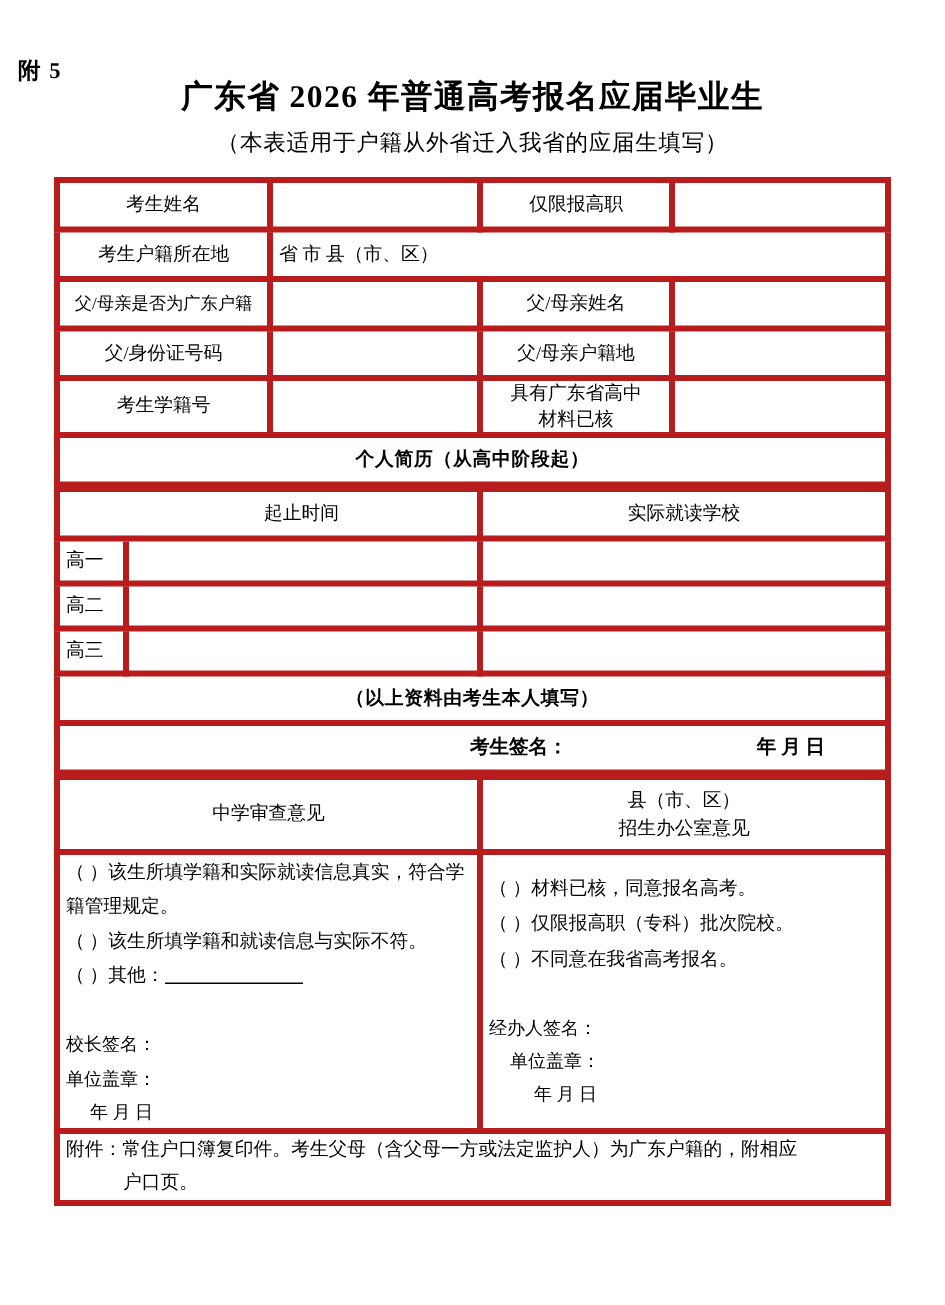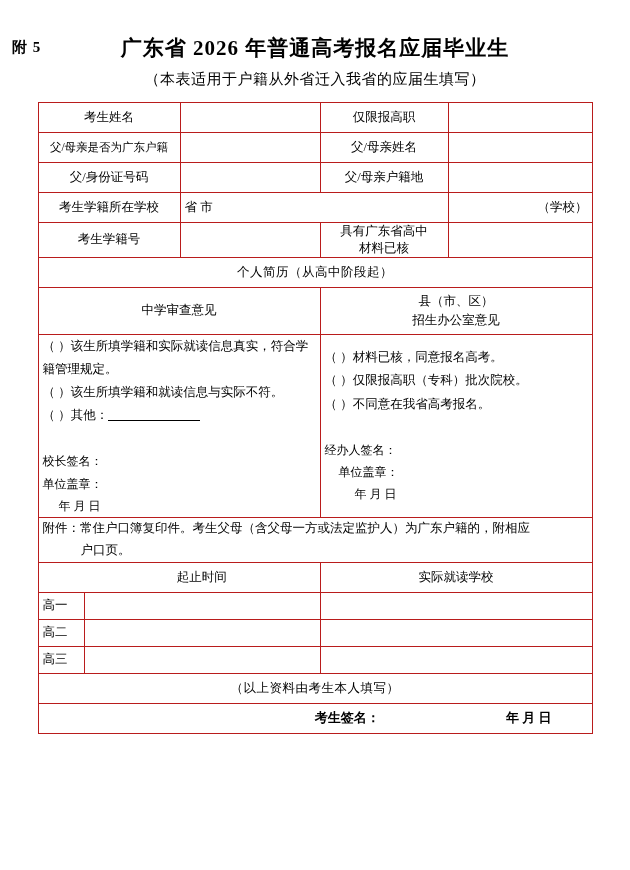--- a/index.html
+++ b/index.html
@@ -8,48 +8,48 @@
     background:#ffffff;
     font-family:"Liberation Serif","DejaVu Serif",serif;
     color:#000;
     -webkit-font-smoothing:antialiased;
   }
   .page{position:relative;width:630px;height:870px;box-sizing:border-box;padding:0;}
   .attach{
     position:absolute;left:12px;top:8px;
     font-size:15px;font-weight:bold;letter-spacing:1px;margin-top:30px;
   }
-  .title-wrap{padding-top:34px;text-align:center;}
+  .title-wrap{padding-top:50px;text-align:center;}
   .title{
     font-size:21px;font-weight:bold;line-height:1.38;
     letter-spacing:1px;
   }
   .subtitle{
     margin-top:7px;font-size:15px;letter-spacing:.5px;
   }
   table.main{
     border-collapse:collapse;
     margin:13px auto 0 auto;
     width:554px;
     table-layout:fixed;
   }
   table.main td{
-    border:1px solid #b91c1c;
+    border:4px solid #b91c1c;
     font-size:12.5px;
     padding:0 4px;
     vertical-align:middle;
   }
   .c{text-align:center;}
   .l{text-align:left;}
   .r{text-align:right;}
   .h34{height:29px;}
   .h30{height:26px;}
   .h38{height:33px;}
   .sec-title{
-    text-align:center;font-size:13.5px;font-weight:normal;
+    text-align:center;font-size:13.5px;font-weight:bold;
     letter-spacing:.5px;
   }
   .sign-row{
     font-size:13px;font-weight:bold;
   }
   .op-cell{
     font-size:12px;line-height:1.85;text-align:left;
     padding:5px 6px 6px 6px;vertical-align:top;
   }
   .op-cell .line{display:block;}
@@ -89,48 +89,88 @@
       <col style="width:144px">
     </colgroup>
     <tbody>
       <tr>
         <td class="c h34">考生姓名</td>
         <td class="c h34"></td>
         <td class="c h34">仅限报高职</td>
         <td class="c h34"></td>
       </tr>
       <tr>
+        <td class="c h34">考生户籍所在地</td>
+        <td class="l h34 pad-l2" colspan="3">省        市        县（市、区）</td>
+      </tr>
+      <tr>
         <td class="c h34" style="font-size:11.5px">父/母亲是否为广东户籍</td>
         <td class="c h34"></td>
         <td class="c h34">父/母亲姓名</td>
         <td class="c h34"></td>
       </tr>
       <tr>
         <td class="c h34">父/身份证号码</td>
         <td class="c h34"></td>
         <td class="c h34">父/母亲户籍地</td>
         <td class="c h34"></td>
-      </tr>
-      <tr>
-        <td class="c h34">考生学籍所在学校</td>
-        <td class="l h34 pad-l2" colspan="2">省        市</td>
-        <td class="r h34">（学校）</td>
       </tr>
       <tr>
         <td class="c h38">考生学籍号</td>
         <td class="c h38"></td>
         <td class="c h38">
           <span style="display:block;line-height:1.35">具有广东省高中</span>
           <span style="display:block;line-height:1.35">材料已核</span>
         </td>
         <td class="c h38"></td>
       </tr>
 
       <tr>
         <td class="sec-title h34" colspan="4">个人简历（从高中阶段起）</td>
+      </tr>
+    </tbody>
+  </table>
+
+  <table class="main" style="margin-top:-1px">
+    <colgroup>
+      <col style="width:46px">
+      <col style="width:236px">
+      <col style="width:272px">
+    </colgroup>
+    <tbody>
+      <tr>
+        <td class="c h34" style="border-right:none"></td>
+        <td class="c h34" style="border-left:none">起止时间</td>
+        <td class="c h34">实际就读学校</td>
+      </tr>
+      <tr>
+        <td class="l h30">高一</td>
+        <td class="c h30"></td>
+        <td class="c h30"></td>
+      </tr>
+      <tr>
+        <td class="l h30">高二</td>
+        <td class="c h30"></td>
+        <td class="c h30"></td>
+      </tr>
+      <tr>
+        <td class="l h30">高三</td>
+        <td class="c h30"></td>
+        <td class="c h30"></td>
+      </tr>
+
+      <tr>
+        <td class="sec-title h34" colspan="3">（以上资料由考生本人填写）</td>
+      </tr>
+      <tr>
+        <td class="h34" colspan="3" style="text-align:right;padding-right:40px">
+          <span class="sign-row">考生签名：</span>
+          <span class="sign-row" style="display:inline-block;width:120px"></span>
+          <span class="sign-row">年      月      日</span>
+        </td>
       </tr>
     </tbody>
   </table>
 
   <table class="main" style="margin-top:-1px">
     <colgroup>
       <col style="width:282px">
       <col style="width:272px">
     </colgroup>
     <tbody>
@@ -167,54 +207,13 @@
       </tr>
       <tr>
         <td class="footnote" colspan="2">
           <span>附件：</span><span>常住户口簿复印件。考生父母（含父母一方或法定监护人）为广东户籍的，附相应</span>
           <span style="display:block;padding-left:38px">户口页。</span>
         </td>
       </tr>
     </tbody>
   </table>
 
-  <table class="main" style="margin-top:-1px">
-    <colgroup>
-      <col style="width:46px">
-      <col style="width:236px">
-      <col style="width:272px">
-    </colgroup>
-    <tbody>
-      <tr>
-        <td class="c h34" style="border-right:none"></td>
-        <td class="c h34" style="border-left:none">起止时间</td>
-        <td class="c h34">实际就读学校</td>
-      </tr>
-      <tr>
-        <td class="l h30">高一</td>
-        <td class="c h30"></td>
-        <td class="c h30"></td>
-      </tr>
-      <tr>
-        <td class="l h30">高二</td>
-        <td class="c h30"></td>
-        <td class="c h30"></td>
-      </tr>
-      <tr>
-        <td class="l h30">高三</td>
-        <td class="c h30"></td>
-        <td class="c h30"></td>
-      </tr>
-
-      <tr>
-        <td class="sec-title h34" colspan="3">（以上资料由考生本人填写）</td>
-      </tr>
-      <tr>
-        <td class="h34" colspan="3" style="text-align:right;padding-right:40px">
-          <span class="sign-row">考生签名：</span>
-          <span class="sign-row" style="display:inline-block;width:120px"></span>
-          <span class="sign-row">年      月      日</span>
-        </td>
-      </tr>
-    </tbody>
-  </table>
-
 </div>
 
 </body></html>

